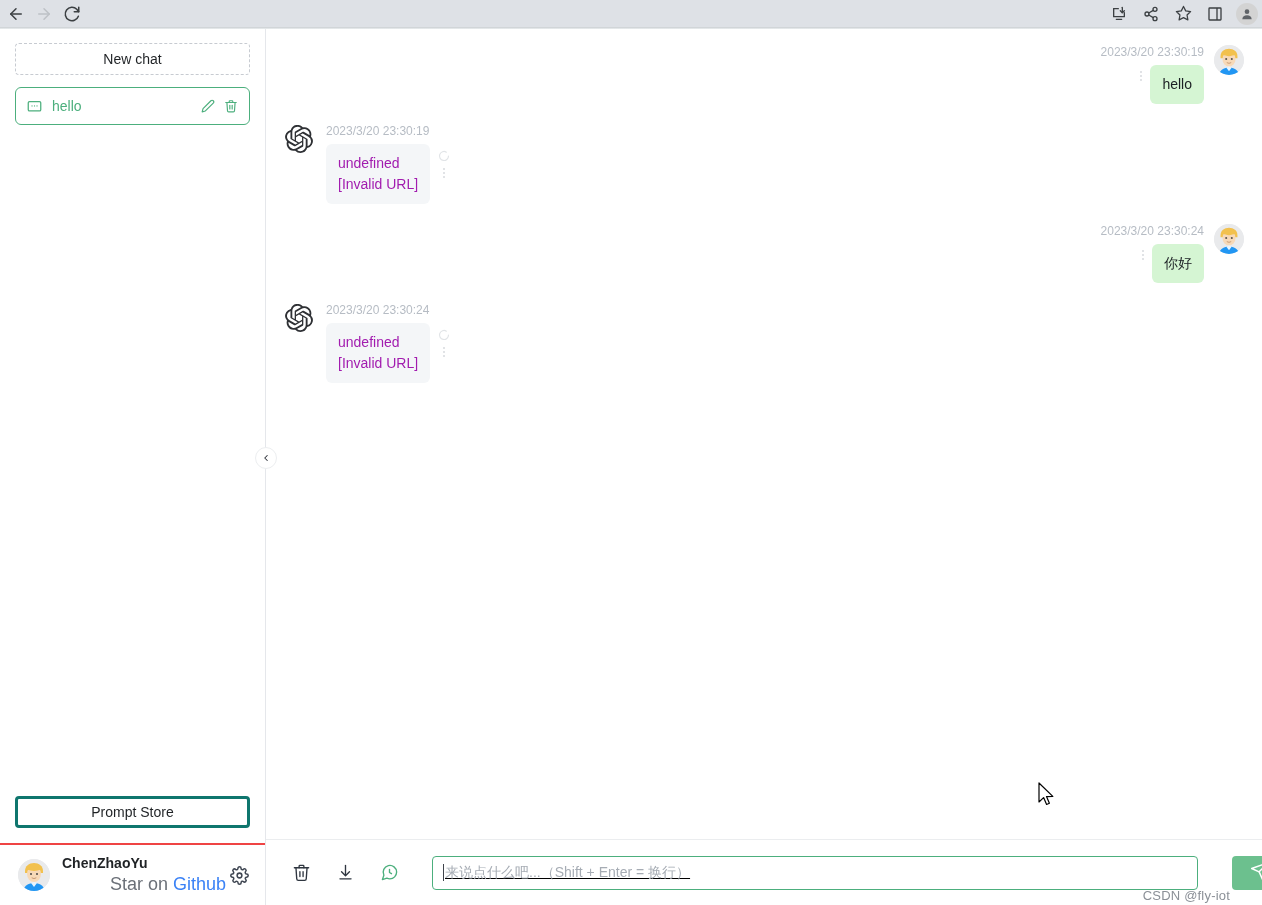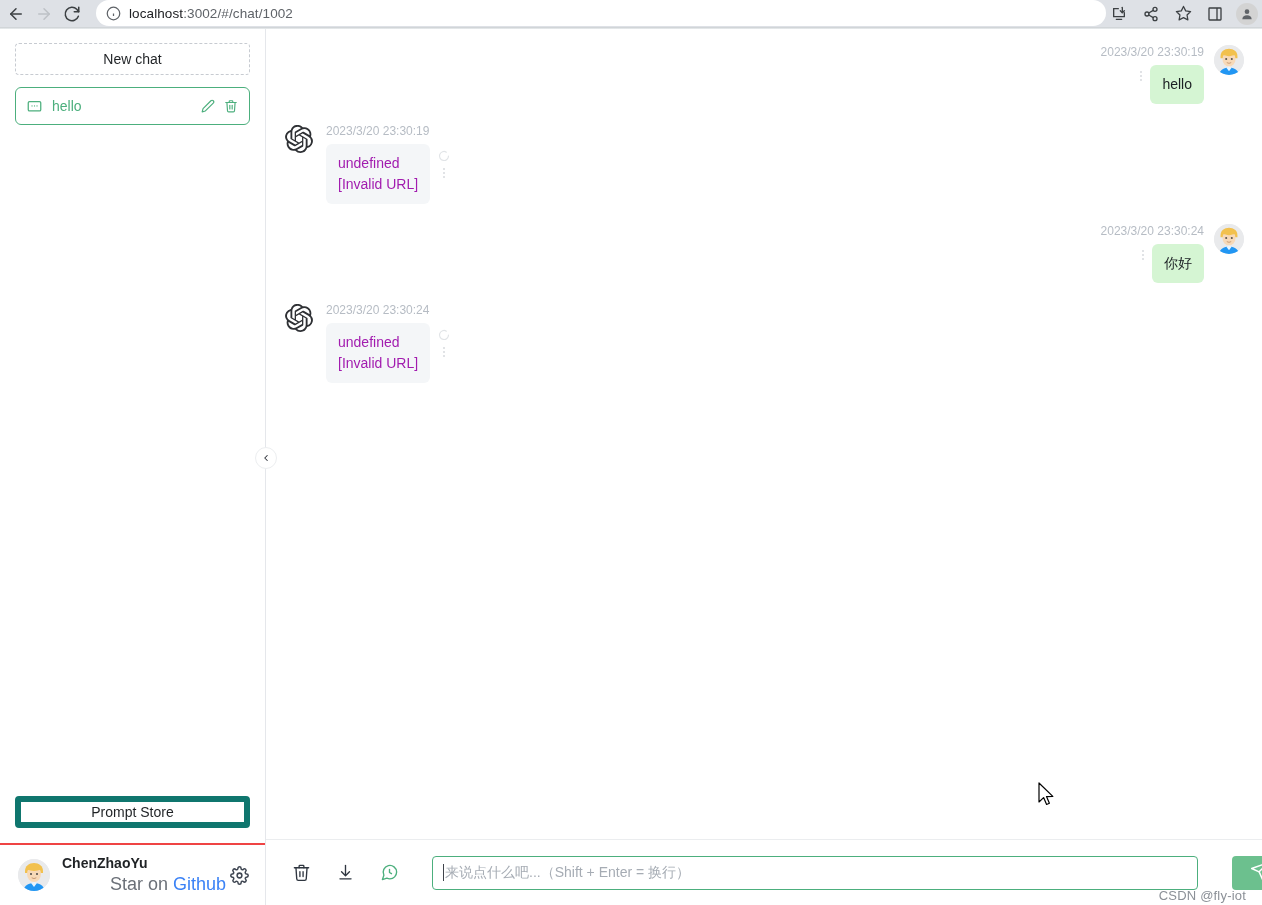--- a/index.html
+++ b/index.html
@@ -104,21 +104,21 @@
     background: #fff;
   }
   .chat-item .ci-icon { display: flex; align-items: center; margin-right: 10px; }
   .chat-item .ci-label { flex: 1; white-space: nowrap; overflow: hidden; text-overflow: ellipsis; }
   .chat-item .ci-actions { display: flex; align-items: center; gap: 9px; }
   .chat-item .ci-actions span { display: flex; cursor: pointer; }
 
   .sidebar-bottom { padding: 0 15px 0 15px; }
   .prompt-store-btn {
     height: 32px;
-    border: 6px solid #0f766e;
+    border: 3px solid #0f766e;
     border-radius: 4px;
     display: flex; align-items: center; justify-content: center;
     font-size: 14px; color: #1f2225;
     background: #fff;
     cursor: pointer;
     margin-bottom: 15px;
   }
   .sidebar-footer {
     border-top: 2px solid #ef4444;
     height: 62px;
@@ -209,20 +209,21 @@
   }
   .dots i { width: 2px; height: 2px; background: #d7dade; display: block; border-radius: 50%; }
 
   
   .composer {
     height: 66px;
     border-top: 1px solid #ebedef;
     display: flex; align-items: center;
     padding: 0 0 0 22px;
     gap: 18px;
+    text-decoration: underline;
   }
   .comp-icon {
     width: 26px; height: 26px;
     display: flex; align-items: center; justify-content: center;
     color: #2f3640; cursor: pointer;
   }
   .comp-icon.green { color: #4caf7d; }
   .chat-input {
     flex: 1;
     height: 34px;
@@ -250,21 +251,21 @@
     border-radius: 4px;
     display: flex; align-items: center; justify-content: center;
     margin-left: 16px;
     margin-right: -26px;
     color: #ffffff;
     cursor: pointer;
   }
 
   .watermark {
     position: absolute;
-    right: 16px; bottom: 2px;
+    right: 32px; bottom: 2px;
     font-size: 13px;
     color: #8b9097;
     letter-spacing: 0.2px;
     pointer-events: none;
   }
 
   .cursor-arrow {
     position: absolute;
     left: 1038px; top: 782px;
     pointer-events: none;
@@ -289,30 +290,20 @@
         </svg>
     </div>
     <div class="nav-btn">
       <svg width="18" height="18" viewBox="0 0 24 24" fill="none" stroke="currentColor" stroke-width="2" stroke-linecap="round" stroke-linejoin="round">
           <polyline points="21 3 21 9 15 9"></polyline>
           <path d="M20.49 15a9 9 0 1 1-2.12-9.36L21 9"></path>
         </svg>
     </div>
   </div>
 
-  <div class="omnibox">
-    <span class="info-icon">
-      <svg width="15" height="15" viewBox="0 0 24 24" fill="none" stroke="currentColor" stroke-width="2">
-          <circle cx="12" cy="12" r="10"></circle>
-          <line x1="12" y1="16" x2="12" y2="12"></line>
-          <line x1="12" y1="8" x2="12.01" y2="8"></line>
-        </svg>
-    </span>
-    <span class="url-text"><b>localhost</b><span>:3002/#/chat/1002</span></span>
-  </div>
 
   <div class="toolbar-right">
     <div class="tb-icon">
       <svg width="16" height="16" viewBox="0 0 24 24" fill="none" stroke="currentColor" stroke-width="2" stroke-linecap="round" stroke-linejoin="round">
           <path d="M4 4h7"></path>
           <path d="M4 4v12h16v-6"></path>
           <path d="M17 2v8"></path>
           <path d="M14 7l3 3 3-3"></path>
           <path d="M8 20h8"></path>
         </svg>

